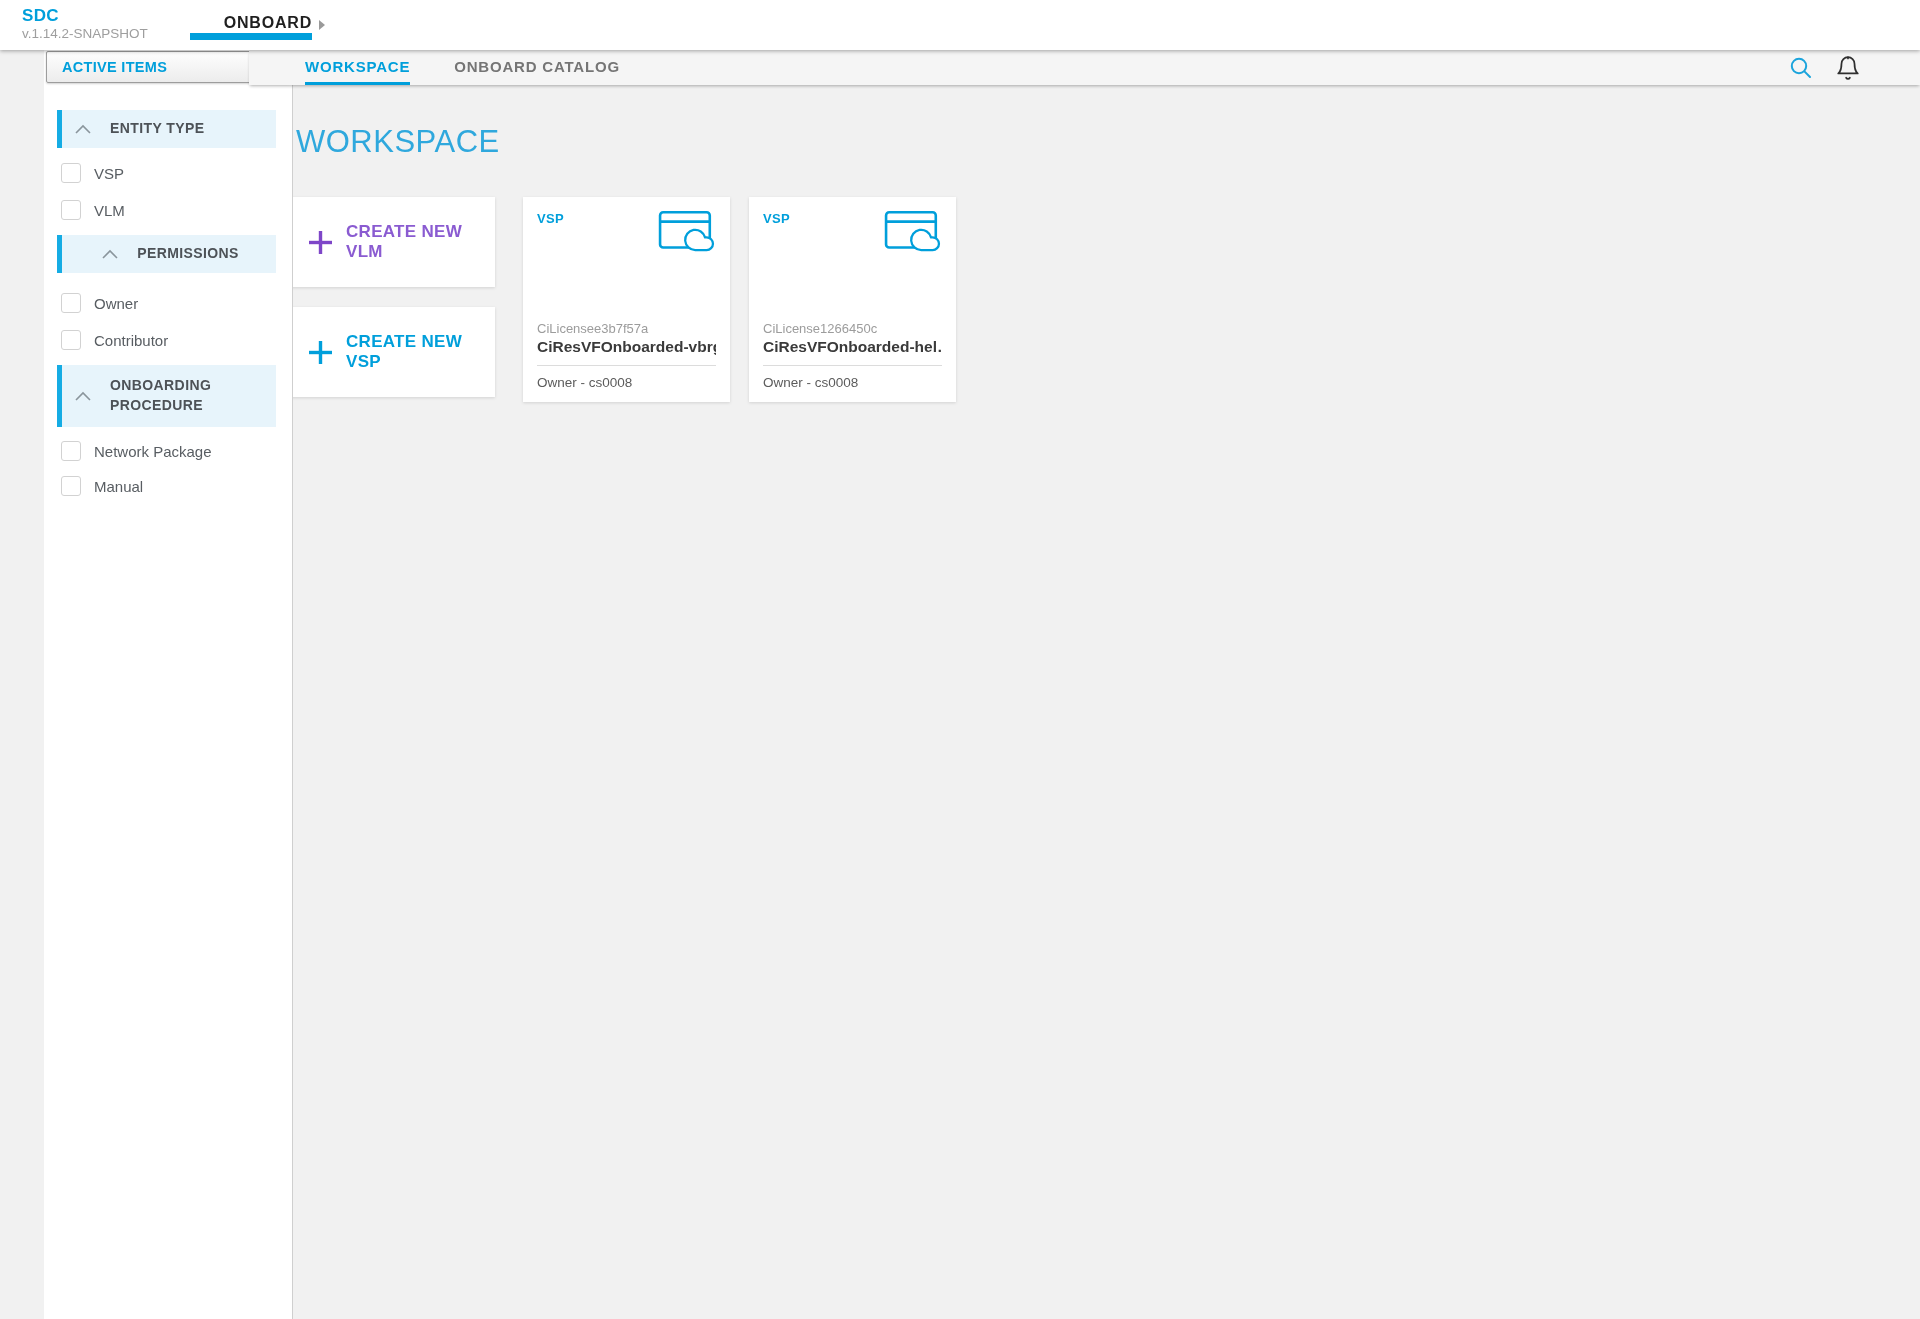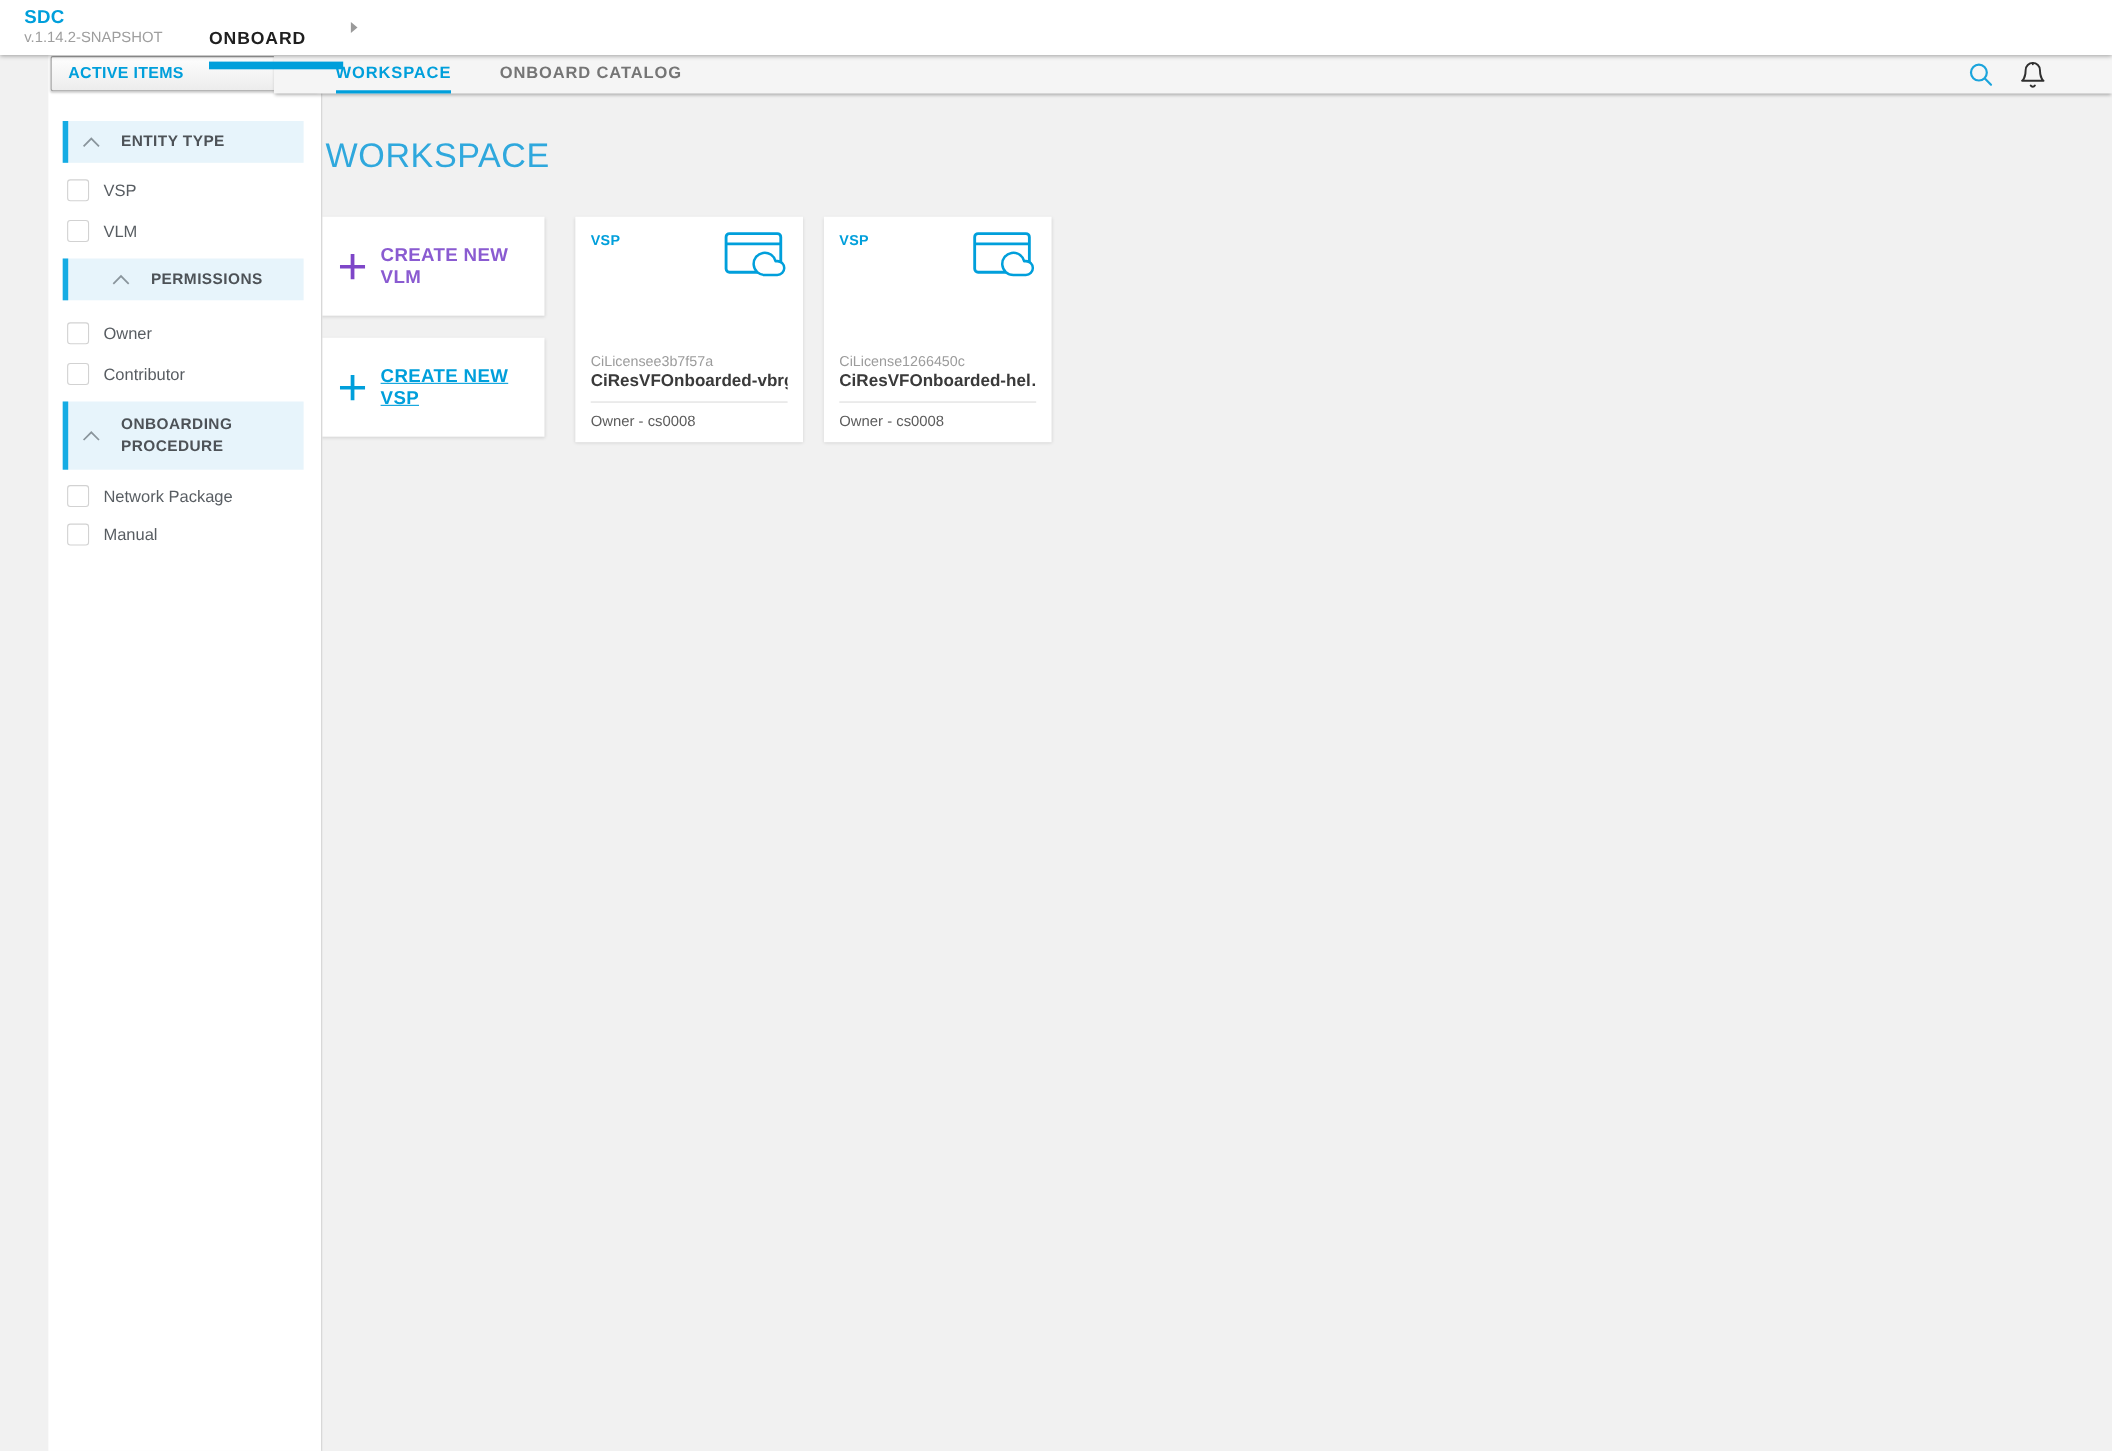--- a/index.html
+++ b/index.html
@@ -5,21 +5,21 @@
   * { margin:0; padding:0; box-sizing:border-box; }
   html,body { width:1920px; height:1319px; overflow:hidden; }
   body { font-family:"Liberation Sans", sans-serif; background:#f1f1f1; position:relative; }
 
   
   .header { position:absolute; left:0; top:0; width:1920px; height:50px; background:#ffffff;
             z-index:30; box-shadow:0 1px 4px rgba(0,0,0,.35); }
   .logo { position:absolute; left:22px; top:5px; line-height:1.25; }
   .logo .sdc { color:var(--accent,#009fdb); font-size:17px; font-weight:700; letter-spacing:.3px; }
   .logo .ver { color:#9e9e9e; font-size:13.5px; }
-  .top-tab { position:absolute; left:190px; top:13px; width:122px; height:50px; text-align:left; cursor:pointer; }
+  .top-tab { position:absolute; left:190px; top:0; width:122px; height:40px; text-align:right; cursor:pointer; }
   .top-tab .lbl { display:inline-block; margin-top:14px; font-size:16px; font-weight:600; color:#1f1f1f; letter-spacing:.8px; }
   .top-tab .bar { position:absolute; left:0; bottom:0; width:122px; height:7px; background:var(--accent,#009fdb); }
   .tab-arrow { position:absolute; left:319px; top:20px; width:0; height:0;
                border-left:6px solid #9a9a9a; border-top:5px solid transparent; border-bottom:5px solid transparent; }
 
   
   .subnav { position:absolute; left:249px; top:50px; width:1671px; height:35px; background:#f5f5f5;
             z-index:20; box-shadow:0 2px 3px -1px rgba(0,0,0,.3); display:flex; align-items:stretch; padding-left:56px; }
   .nav-tab { height:35px; line-height:34px; margin-right:44px; font-size:15px; font-weight:600;
              letter-spacing:.8px; color:#757575; cursor:pointer; }
@@ -55,21 +55,21 @@
   .main { position:absolute; left:250px; top:85px; right:0; bottom:0; background:#f1f1f1; z-index:1; }
   .page-title { position:absolute; left:46px; top:39px; font-size:31px; font-weight:300;
                 color:#2fa8dd; letter-spacing:.5px; }
   .card { position:absolute; background:#ffffff; box-shadow:0 1px 3px rgba(0,0,0,.13); cursor:pointer; }
   .create-card { width:206px; height:90px; display:flex; align-items:center; padding-left:20px; }
   .create-card .plus { flex:0 0 auto; display:flex; margin-right:14px; }
   .create-card .clbl { font-size:17px; font-weight:700; letter-spacing:.3px; }
   .create-vlm { left:39px; top:112px; }
   .create-vsp { left:39px; top:222px; }
   .create-vlm .clbl { color:var(--purple,#8a5bd1); }
-  .create-vsp .clbl { color:var(--accent,#009fdb);text-decoration:underline; }
+  .create-vsp .clbl { color:var(--accent,#009fdb); }
 
   .vsp-card { width:207px; height:205px; padding:12px 14px 12px 14px; display:flex; flex-direction:column; }
   .vsp-card.c1 { left:273px; top:112px; }
   .vsp-card.c2 { left:499px; top:112px; }
   .vsp-card .head { display:flex; justify-content:space-between; align-items:flex-start; }
   .vsp-card .type { font-size:13px; font-weight:600; color:var(--accent,#009fdb); margin-top:2px; letter-spacing:.3px; }
   .vsp-card .vendor { margin-top:auto; font-size:13px; color:#9c9c9c; }
   .vsp-card .name { margin-top:2px; font-size:15.5px; font-weight:700; color:#3a3a3a;
                     white-space:nowrap; overflow:hidden; }
   .vsp-card .div { border-top:1px solid #dcdcdc; margin-top:9px; }

